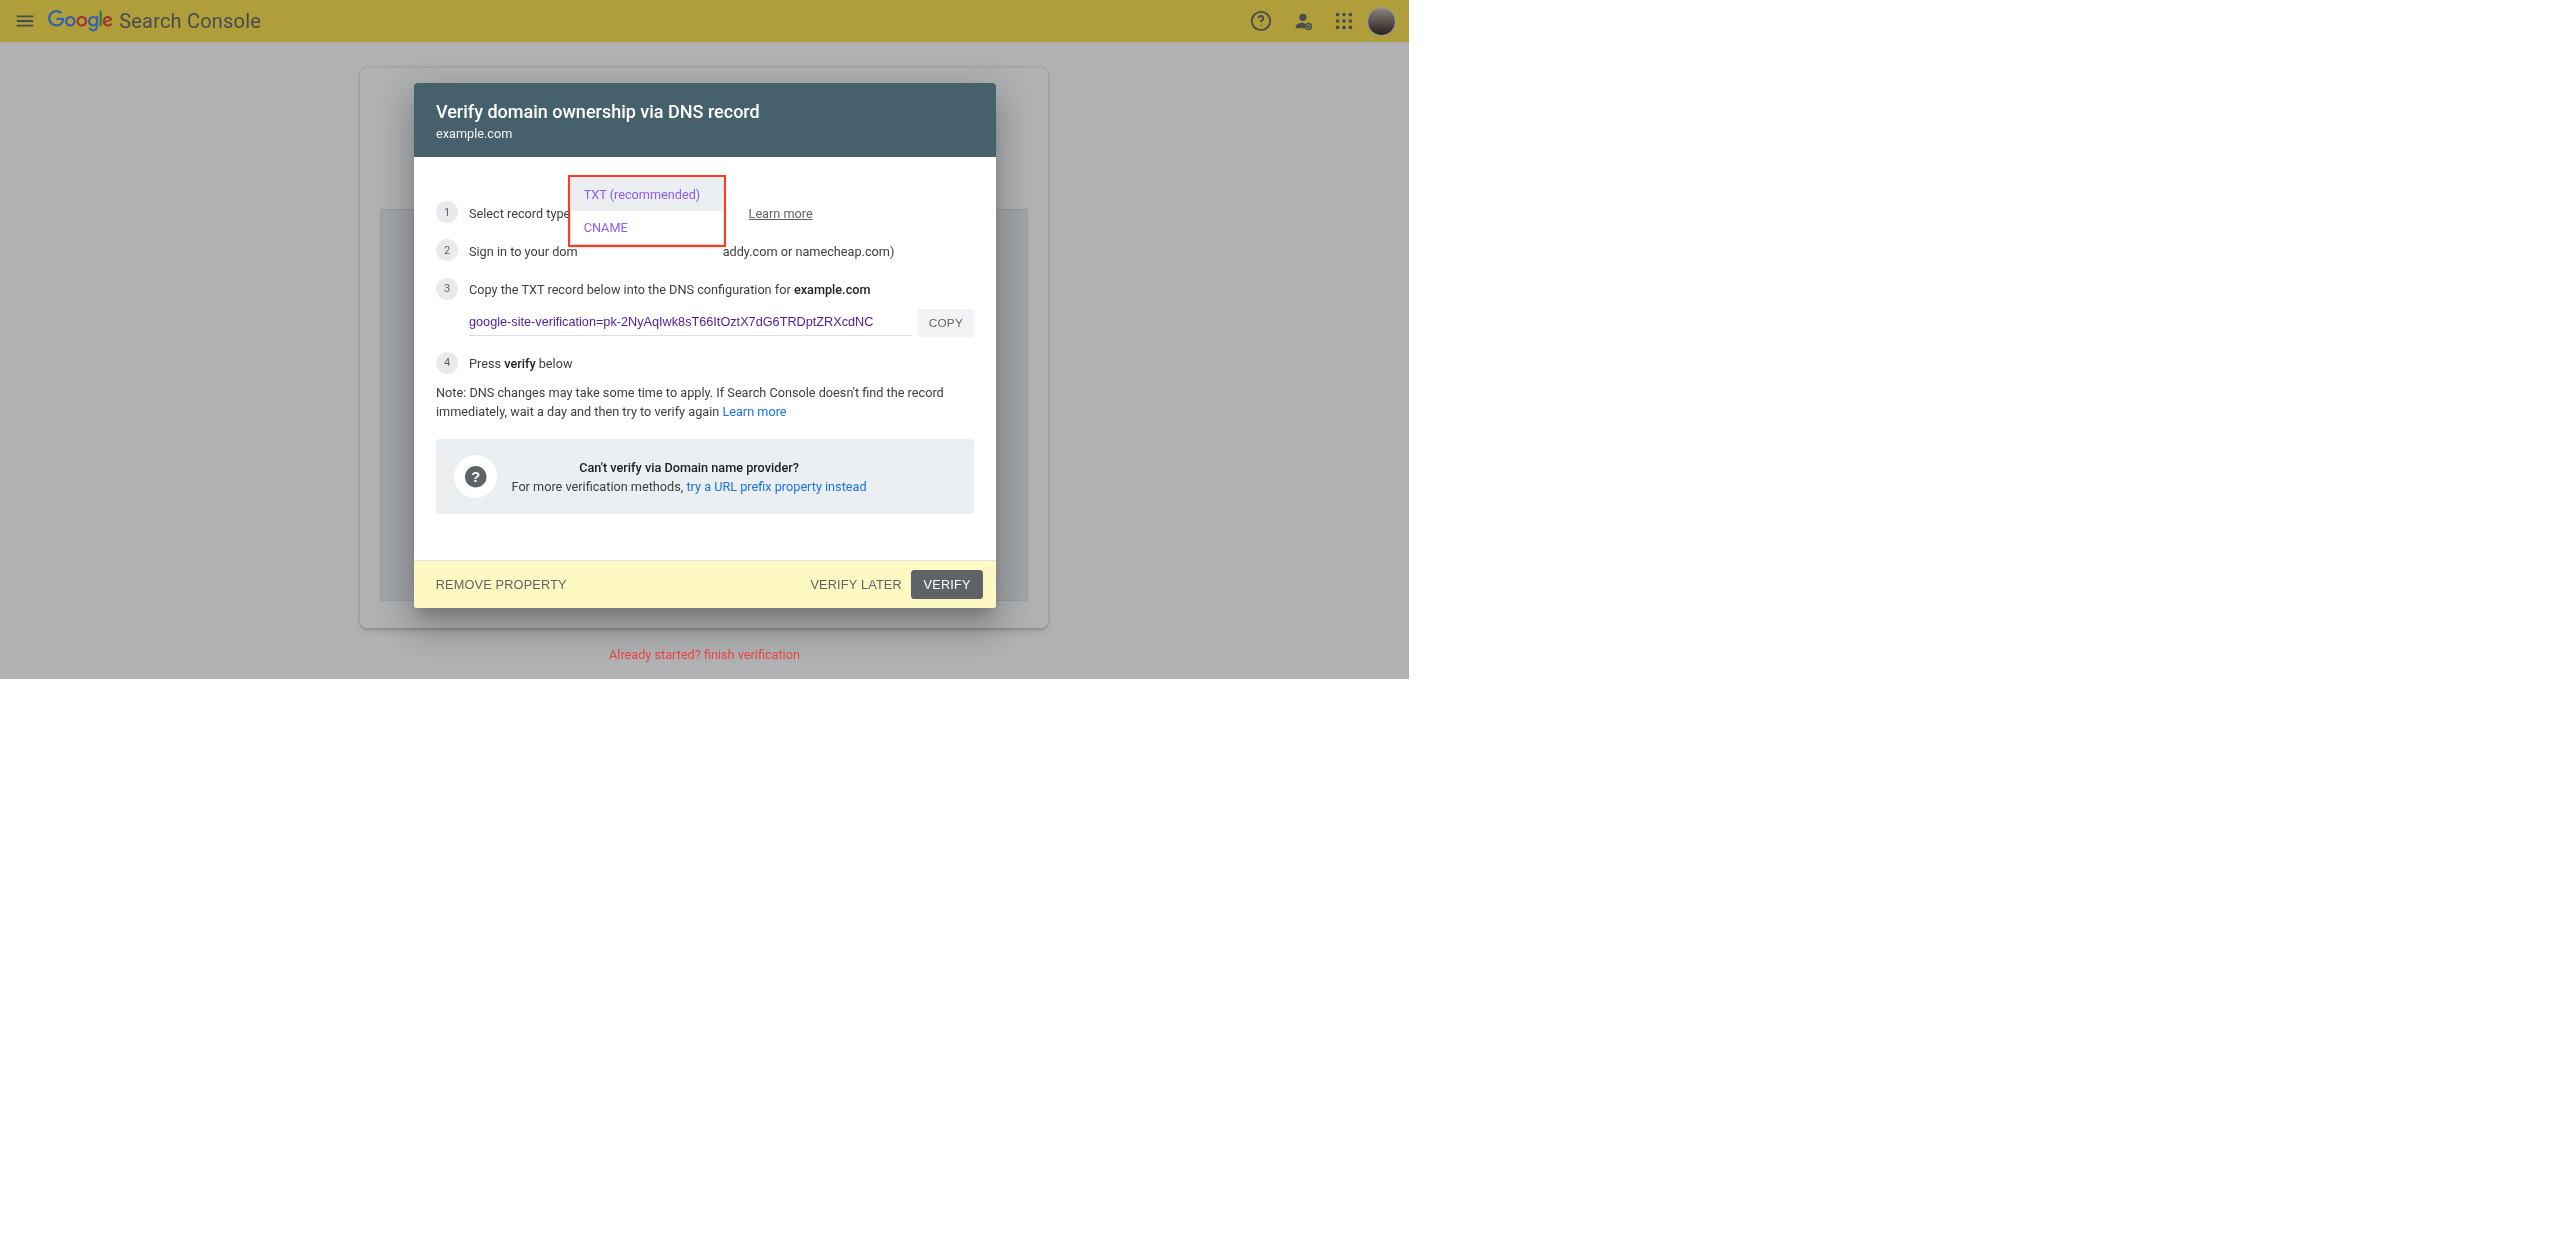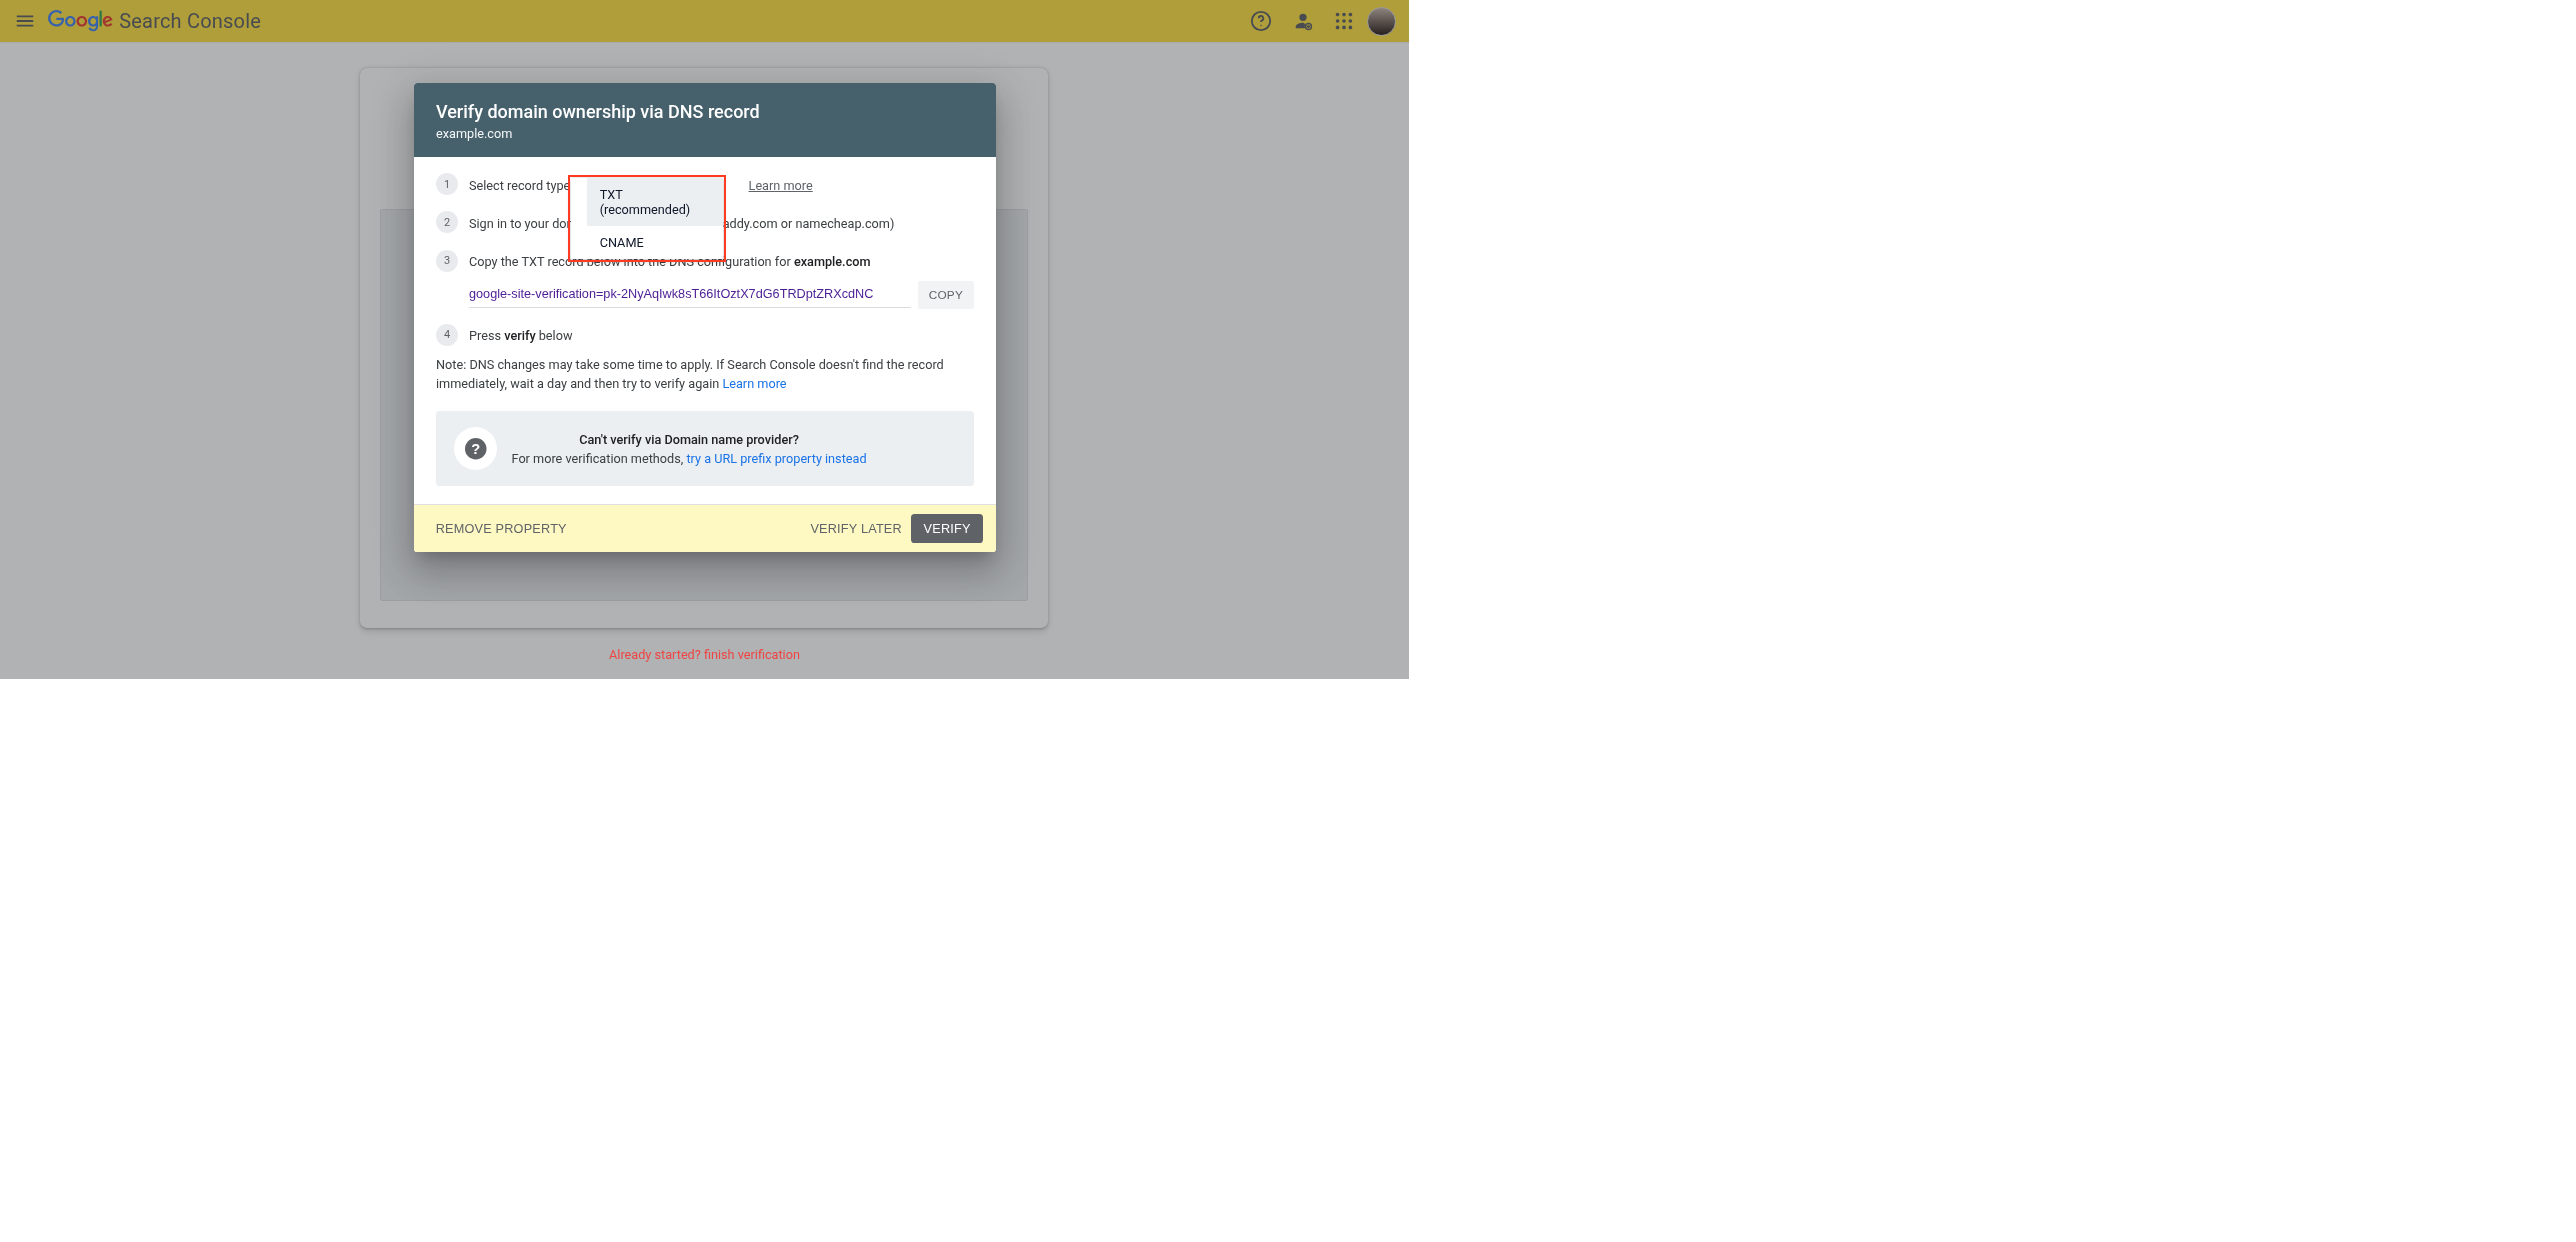--- a/index.html
+++ b/index.html
@@ -94,20 +94,21 @@
   .modal {
     position: absolute;
     left: 414px; top: 83px;
     width: 582px;
     background: #fff;
     border-radius: 3.6px;
     box-shadow: 0 10px 13.6px -6.3px rgba(0,0,0,.2),0 22px 34px 2.7px rgba(0,0,0,.14),0 8.2px 42px 7.2px rgba(0,0,0,.12);
     z-index: 10;
     display: flex;
     flex-direction: column;
+    gap: 28px;
   }
   .modal-head {
     background: #46606c;
     color: #fff;
     padding: 18px 22px 16.3px;
     border-radius: 3.6px 3.6px 0 0;
   }
   .modal-head .title { font-size: 18px; font-weight: 500; }
   .modal-head .subtitle { font-size: 12.7px; margin-top: 3.6px; opacity: .95; }
 
@@ -149,23 +150,22 @@
     content: "";
     position: absolute;
     inset: -2.7px;
     border: 2.7px solid #ff3b24;
     border-radius: 0px;
     pointer-events: none;
   }
   .dropdown-item {
     padding: 9px 12.7px;
     font-size: 12.7px;
-    color: #0f172a;
-    cursor: pointer;
-    margin-left: 16px;
+    color: #8b5cf6;
+    cursor: pointer;
   }
   .dropdown-item.selected { background: #eceff1; }
 
   .txt-row {
     display: flex;
     gap: 7.2px;
     align-items: center;
     margin: 3.6px 0 14.5px 33px;
   }
   .txt-field {

